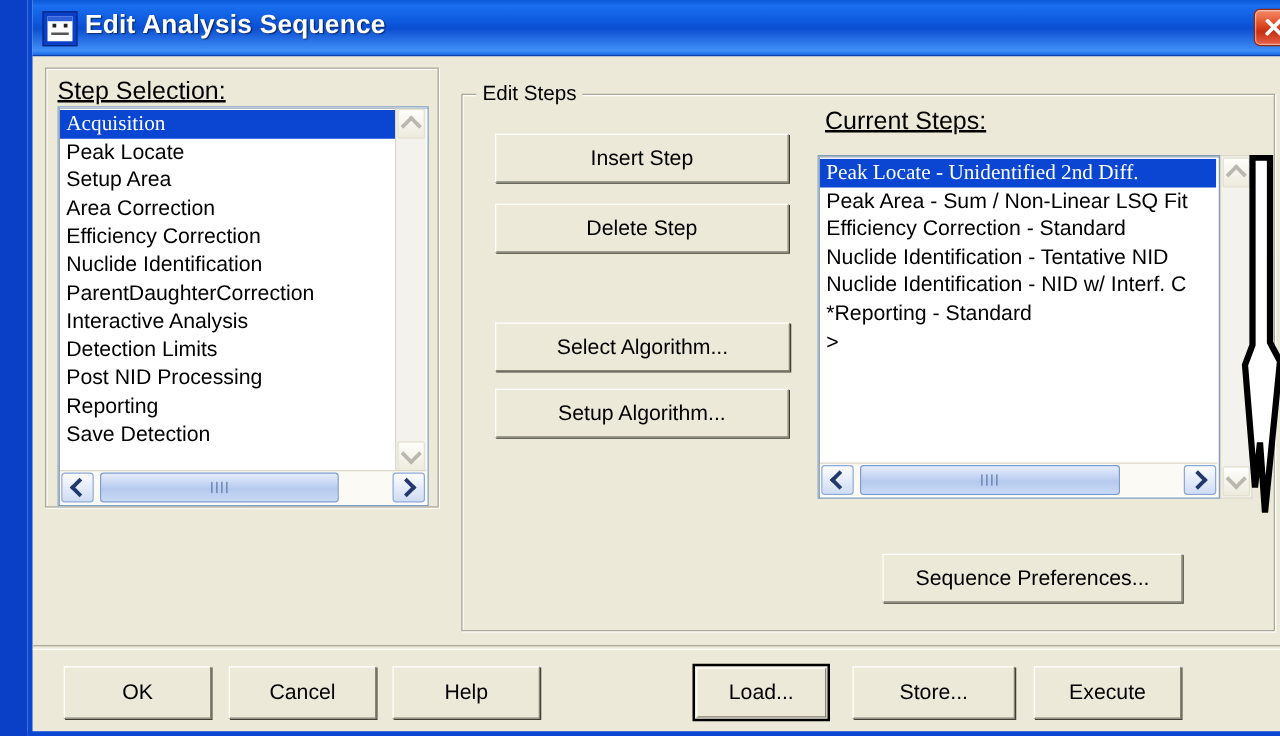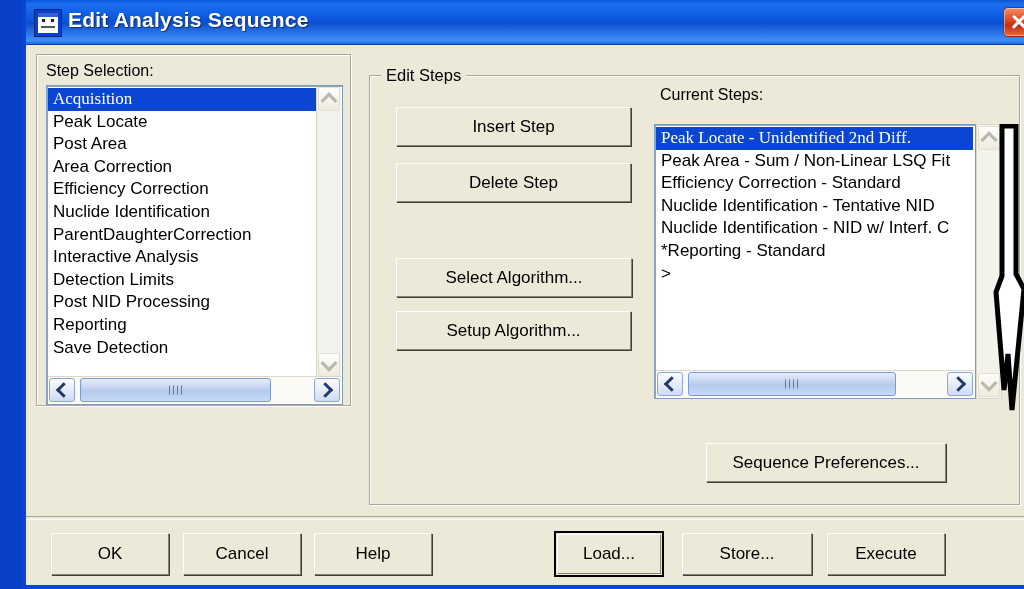--- a/index.html
+++ b/index.html
@@ -54,21 +54,21 @@
   }
   #close-button .xbar{
     position:absolute;left:50%;top:50%;width:17px;height:3.4px;background:#fff;
     border-radius:1px;
   }
   #close-button .x1{transform:translate(-50%,-50%) rotate(45deg);}
   #close-button .x2{transform:translate(-50%,-50%) rotate(-45deg);}
 
   
   .label{
-    font-size:16px;color:#000;white-space:nowrap;
+    font-size:20px;color:#000;white-space:nowrap;text-decoration:underline;
   }
   .listbox{
     position:absolute;
     background:#ffffff;
     border:1px solid #7f9db9;
     box-shadow:inset 1px 1px 0 #95a6b8;
     box-sizing:border-box;
     overflow:hidden;
   }
   .list-rows{position:absolute;left:1px;top:1px;right:18px;overflow:hidden;}
@@ -193,21 +193,21 @@
   </div>
 
   <div id="left-panel"></div>
 
   <div class="label" style="position:absolute;left:20px;top:62px;">Step Selection:</div>
 
   <div class="listbox" style="left:20px;top:85px;width:297px;height:320px;">
     <div class="list-rows" id="step-rows" style="top:2px;right:26px;">
         <div class="row sel">Acquisition</div>
         <div class="row">Peak Locate</div>
-        <div class="row">Post Area</div>
+        <div class="row">Setup Area</div>
         <div class="row">Area Correction</div>
         <div class="row">Efficiency Correction</div>
         <div class="row">Nuclide Identification</div>
         <div class="row">ParentDaughterCorrection</div>
         <div class="row">Interactive Analysis</div>
         <div class="row">Detection Limits</div>
         <div class="row">Post NID Processing</div>
         <div class="row">Reporting</div>
         <div class="row">Save Detection</div>
       </div>

